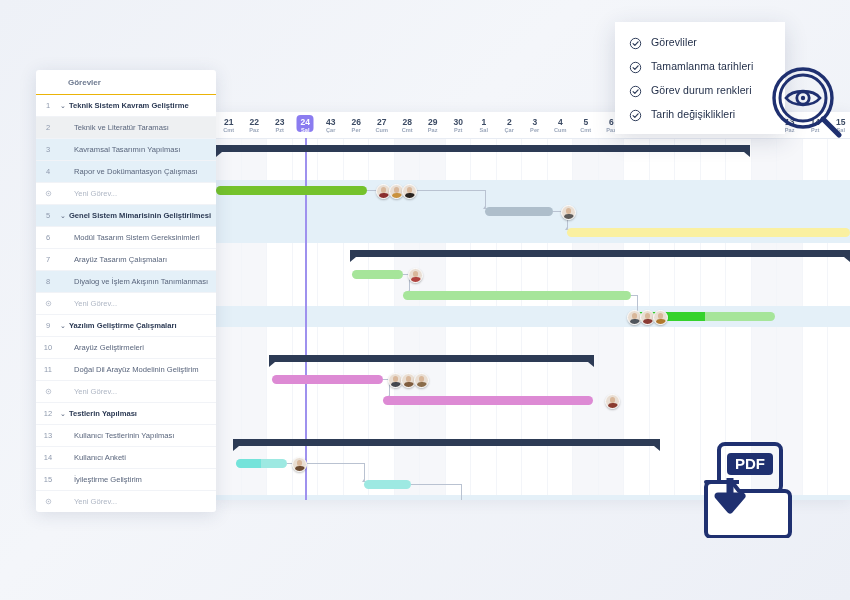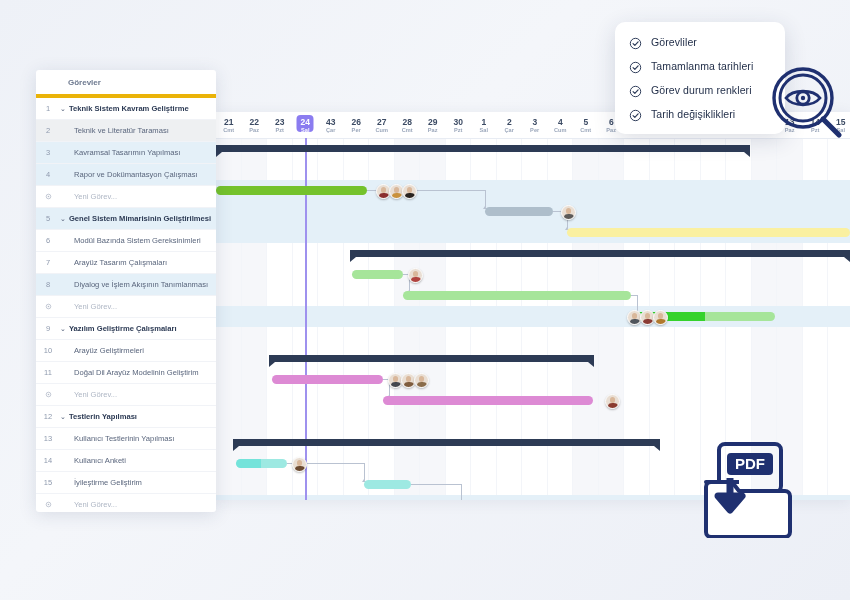--- a/index.html
+++ b/index.html
@@ -67,37 +67,37 @@
   .av:first-child{margin-left:0;}
   .av i{position:absolute;display:block;}
   .av .head{left:50%;top:12%;width:46%;height:46%;border-radius:50%;transform:translateX(-50%);}
   .av .body{left:50%;top:58%;width:78%;height:58%;border-radius:46% 46% 0 0;transform:translateX(-50%);}
   
   #task-panel{
     position:absolute;left:36px;top:70px;width:180px;height:442px;
     background:#ffffff;border-radius:3px;overflow:hidden;
     box-shadow:0 3px 18px rgba(40,55,90,.13);z-index:20;
   }
-  #task-head{height:24px;display:flex;align-items:center;border-bottom:4px solid #eab308;}
+  #task-head{height:24px;display:flex;align-items:center;border-bottom:1px solid #eab308;}
   #task-head .lbl{font-size:8px;color:#6e7a90;font-weight:600;margin-left:32px;}
   .trow{height:21px;display:flex;align-items:center;border-bottom:1px solid #f1f3f7;position:relative;}
   .trow .idx{width:24px;flex:0 0 24px;text-align:center;font-size:7.5px;color:#8e99ad;}
   .trow .nm{font-size:7.6px;color:#59657c;white-space:nowrap;overflow:hidden;}
   .trow.grp .nm{font-weight:700;color:#2d3b55;font-size:7.6px;}
   .trow.grp .caret{font-size:7px;color:#6e7a90;margin-right:3px;}
   .trow.sub .nm{margin-left:14px;text-align:center;}
   .trow.hl{background:#e4f0f8;}
   .trow.shade{background:#eef0f2;}
   .trow.newrow .nm{color:#aeb6c4;margin-left:14px;}
   .gear{width:24px;flex:0 0 24px;display:flex;align-items:center;justify-content:center;}
   .gear svg{width:7px;height:7px;}
   
   #options-menu{
     position:absolute;left:615px;top:22px;width:170px;
-    background:#fff;border-radius:10px;box-shadow:0 6px 22px rgba(35,50,85,.16);
+    background:#fff;border-radius:0;box-shadow:0 6px 22px rgba(35,50,85,.16);
     padding:8px 0;z-index:40;
   }
   .mitem{display:flex;align-items:center;height:24px;padding:0 14px;}
   .mitem .ck{width:13px;height:13px;margin-right:9px;flex:0 0 13px;}
   .mitem .mtxt{font-size:10.5px;color:#1d2a45;font-weight:500;letter-spacing:.1px;}
   
   #eye-search{position:absolute;left:770px;top:65px;width:76px;height:76px;z-index:45;}
   #pdf-export{position:absolute;left:700px;top:440px;width:100px;height:98px;z-index:45;}
 </style>
 </head>
@@ -414,21 +414,21 @@
           </svg>
         </div>
         <div class="nm">Yeni Görev...</div>
       </div>
       <div class="trow grp hl">
         <div class="idx">5</div>
         <div class="nm"><span class="caret">⌄</span><span>Genel Sistem Mimarisinin Geliştirilmesi</span></div>
       </div>
       <div class="trow sub">
         <div class="idx">6</div>
-        <div class="nm">Modül Bazında Sistem Gereksinimleri</div>
+        <div class="nm">Modül Tasarım Sistem Gereksinimleri</div>
       </div>
       <div class="trow sub">
         <div class="idx">7</div>
         <div class="nm">Arayüz Tasarım Çalışmaları</div>
       </div>
       <div class="trow sub hl">
         <div class="idx">8</div>
         <div class="nm">Diyalog ve İşlem Akışının Tanımlanması</div>
       </div>
       <div class="trow newrow">

